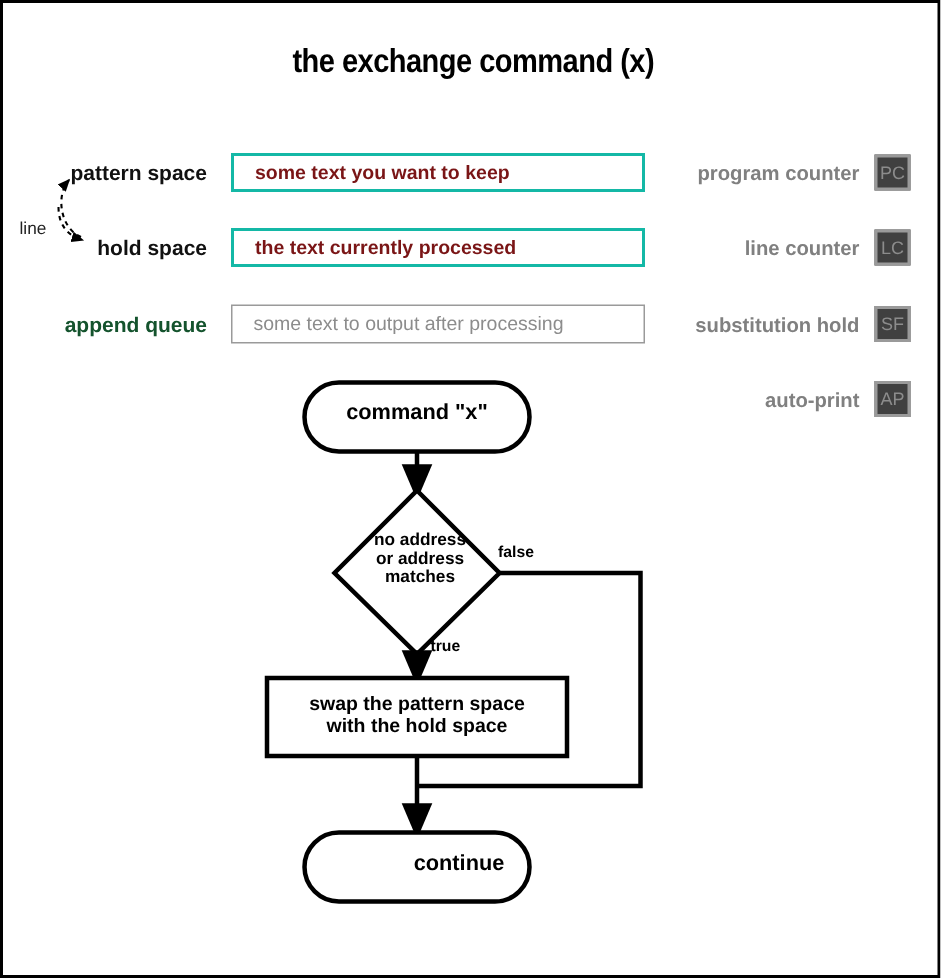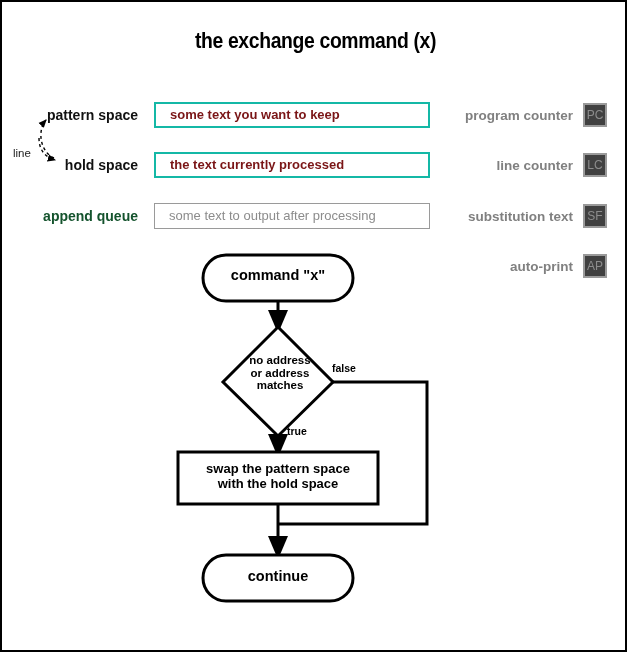--- a/index.html
+++ b/index.html
@@ -110,21 +110,21 @@
     position:absolute;
     text-align:center;
     color:#000000;
     font-weight:bold;
     font-family:"Liberation Sans Narrow","Liberation Sans",sans-serif;
     white-space:pre;
   }
   .t-cmd{left:201px;top:265px;width:150px;font-size:14.5px;line-height:17px;}
   .t-dia{left:226px;top:352px;width:104px;font-size:11.5px;line-height:12.5px;}
   .t-swap{left:176px;top:460px;width:200px;font-size:13px;line-height:14.5px;}
-  .t-cont{left:201px;top:566px;width:150px;font-size:14.5px;line-height:17px;}
+  .t-cont{left:201px;top:566px;width:150px;font-size:14.5px;line-height:17px;padding-left:28px;}
   .edge-lbl{
     position:absolute;
     font-size:10.5px;
     font-weight:bold;
     color:#000000;
     font-family:"Liberation Sans",sans-serif;
   }
   .l-false{left:330px;top:360px;}
   .l-true{left:285px;top:423px;}
 </style>
@@ -168,21 +168,21 @@
   <div class="rlbl" style="top:106px">program counter</div>
   <div class="rbox" style="top:101px">
     <span>PC</span>
   </div>
 
   <div class="rlbl" style="top:156px">line counter</div>
   <div class="rbox" style="top:151px">
     <span>LC</span>
   </div>
 
-  <div class="rlbl" style="top:207px">substitution text</div>
+  <div class="rlbl" style="top:207px">substitution hold</div>
   <div class="rbox" style="top:202px">
     <span>SF</span>
   </div>
 
   <div class="rlbl" style="top:257px">auto-print</div>
   <div class="rbox" style="top:252px">
     <span>AP</span>
   </div>
 
   <svg class="fsvg" width="627" height="652" viewBox="0 0 627 652">

